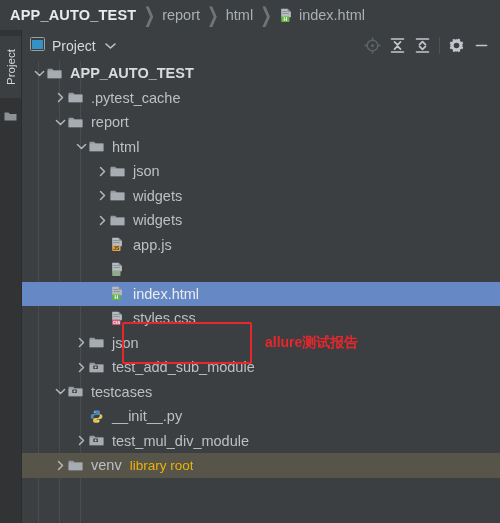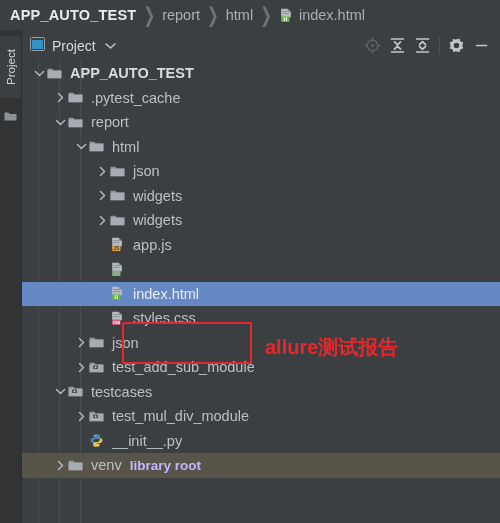--- a/index.html
+++ b/index.html
@@ -163,35 +163,35 @@
     margin-left: 4px;
   }
   .row.selected .label { color: #e9ecef; }
   .label.bold { font-weight: bold; color: #d9dcdf; }
   .sub {
     color: #71767a;
     font-size: 13.5px;
     margin-left: 8px;
     overflow: hidden;
   }
-  .sub.olive { color: #c4b5fd; font-weight: bold; }
+  .sub.olive { color: #eab308; }
 
   
   .annot-box {
     position: absolute;
     border: 2px solid #e8272c;
     border-radius: 2px;
     box-sizing: border-box;
     pointer-events: none;
   }
   .annot-text {
     position: absolute;
     color: #e8272c;
     font-weight: bold;
-    font-size: 20px;
+    font-size: 14px;
     white-space: nowrap;
     text-align: center;
   }
   .indent-guide {
     position: absolute;
     top: 0;
     bottom: 0;
     width: 1px;
     background: #4a4d4f;
   }
@@ -527,52 +527,52 @@
                 <path d="M0.6 3.6h13.8v7.6H0.6z" fill="#a6acb2"></path>
                 <rect x="4.3" y="4.6" width="4.6" height="3.4" rx="0.6" fill="#3c3f41"></rect>
                 <circle cx="6.6" cy="6.3" r="1.1" fill="#b8bdc1"></circle>
               </svg>
             </span>
           </span>
           <span class="label">testcases</span>
         </div>
         <div class="row">
           <span style="width: 52px; flex: 0 0 52px;"></span>
-          <span class="arrow">
-            <svg width="9" height="11" viewBox="0 0 9 11">
-              <path d="M2.5 1.4l4 4.1-4 4.1" fill="none" stroke="#b4b8bc" stroke-width="1.45" stroke-linecap="round" stroke-linejoin="round"></path>
-            </svg>
-          </span>
-          <span class="icon-slot">
-            <span style="display: inline-flex; align-items: center;">
-              <svg width="15" height="13" viewBox="0 0 15 13">
-                <path d="M0.6 1.8h4.6l1.5 1.8h7.7v7.6H0.6z" fill="#9299a0"></path>
-                <path d="M0.6 3.6h13.8v7.6H0.6z" fill="#a6acb2"></path>
-                <rect x="4.3" y="4.6" width="4.6" height="3.4" rx="0.6" fill="#3c3f41"></rect>
-                <circle cx="6.6" cy="6.3" r="1.1" fill="#b8bdc1"></circle>
-              </svg>
-            </span>
-          </span>
-          <span class="label">test_mul_div_module</span>
-        </div>
-        <div class="row">
-          <span style="width: 52px; flex: 0 0 52px;"></span>
           <span class="arrow"></span>
           <span class="icon-slot">
             <span style="display: inline-flex; align-items: center;">
               <svg width="15" height="15" viewBox="0 0 15 15">
                 <path d="M7.2 1.2c-2 0-2.6.8-2.6 1.9v1.4h2.8v.5H3.7c-1.2 0-2 .7-2 2.4s.7 2.4 1.8 2.4h1v-1.6c0-1.2.9-2.1 2.1-2.1h2.6c1 0 1.8-.8 1.8-1.8V3.1c0-1-.8-1.9-2.6-1.9z" fill="#4f87b8"></path>
                 <path d="M7.9 13.8c2 0 2.6-.8 2.6-1.9v-1.4H7.7v-.5h3.7c1.2 0 2-.7 2-2.4s-.7-2.4-1.8-2.4h-1v1.6c0 1.2-.9 2.1-2.1 2.1H5.9c-1 0-1.8.8-1.8 1.8v1.2c0 1 .8 1.9 2.6 1.9z" fill="#e0c355"></path>
                 <circle cx="5.9" cy="3" r=".6" fill="#fff"></circle>
                 <circle cx="9.2" cy="12" r=".6" fill="#fff"></circle>
               </svg>
             </span>
           </span>
           <span class="label">__init__.py</span>
         </div>
+        <div class="row">
+          <span style="width: 52px; flex: 0 0 52px;"></span>
+          <span class="arrow">
+            <svg width="9" height="11" viewBox="0 0 9 11">
+              <path d="M2.5 1.4l4 4.1-4 4.1" fill="none" stroke="#b4b8bc" stroke-width="1.45" stroke-linecap="round" stroke-linejoin="round"></path>
+            </svg>
+          </span>
+          <span class="icon-slot">
+            <span style="display: inline-flex; align-items: center;">
+              <svg width="15" height="13" viewBox="0 0 15 13">
+                <path d="M0.6 1.8h4.6l1.5 1.8h7.7v7.6H0.6z" fill="#9299a0"></path>
+                <path d="M0.6 3.6h13.8v7.6H0.6z" fill="#a6acb2"></path>
+                <rect x="4.3" y="4.6" width="4.6" height="3.4" rx="0.6" fill="#3c3f41"></rect>
+                <circle cx="6.6" cy="6.3" r="1.1" fill="#b8bdc1"></circle>
+              </svg>
+            </span>
+          </span>
+          <span class="label">test_mul_div_module</span>
+        </div>
         <div class="row hovered">
           <span style="width: 31px; flex: 0 0 31px;"></span>
           <span class="arrow">
             <svg width="9" height="11" viewBox="0 0 9 11">
               <path d="M2.5 1.4l4 4.1-4 4.1" fill="none" stroke="#b4b8bc" stroke-width="1.45" stroke-linecap="round" stroke-linejoin="round"></path>
             </svg>
           </span>
           <span class="icon-slot">
             <span style="display: inline-flex; align-items: center;">
               <svg width="15" height="13" viewBox="0 0 15 13">

